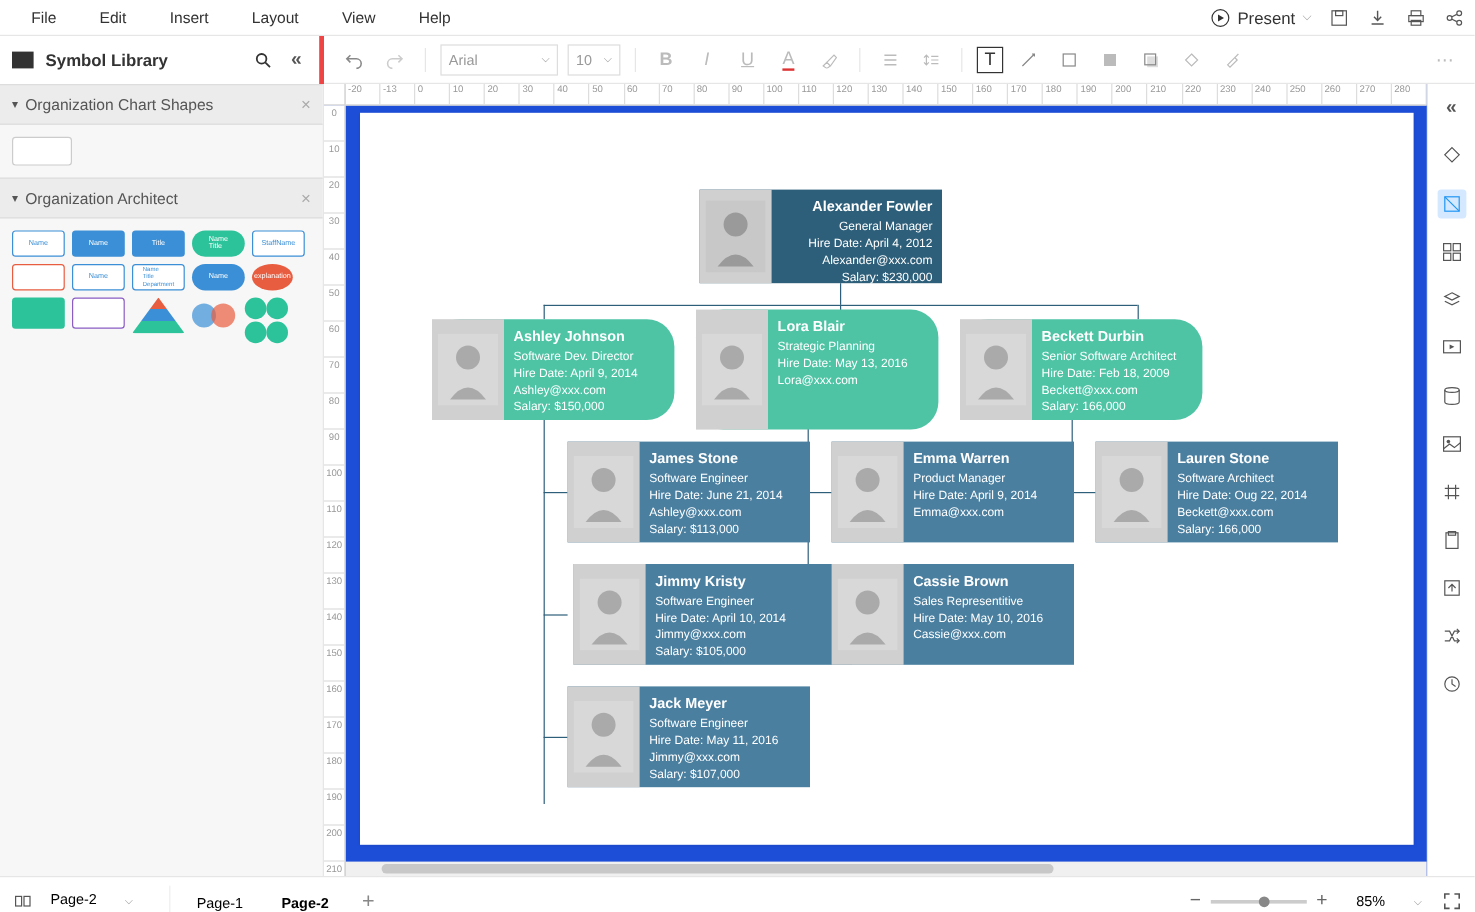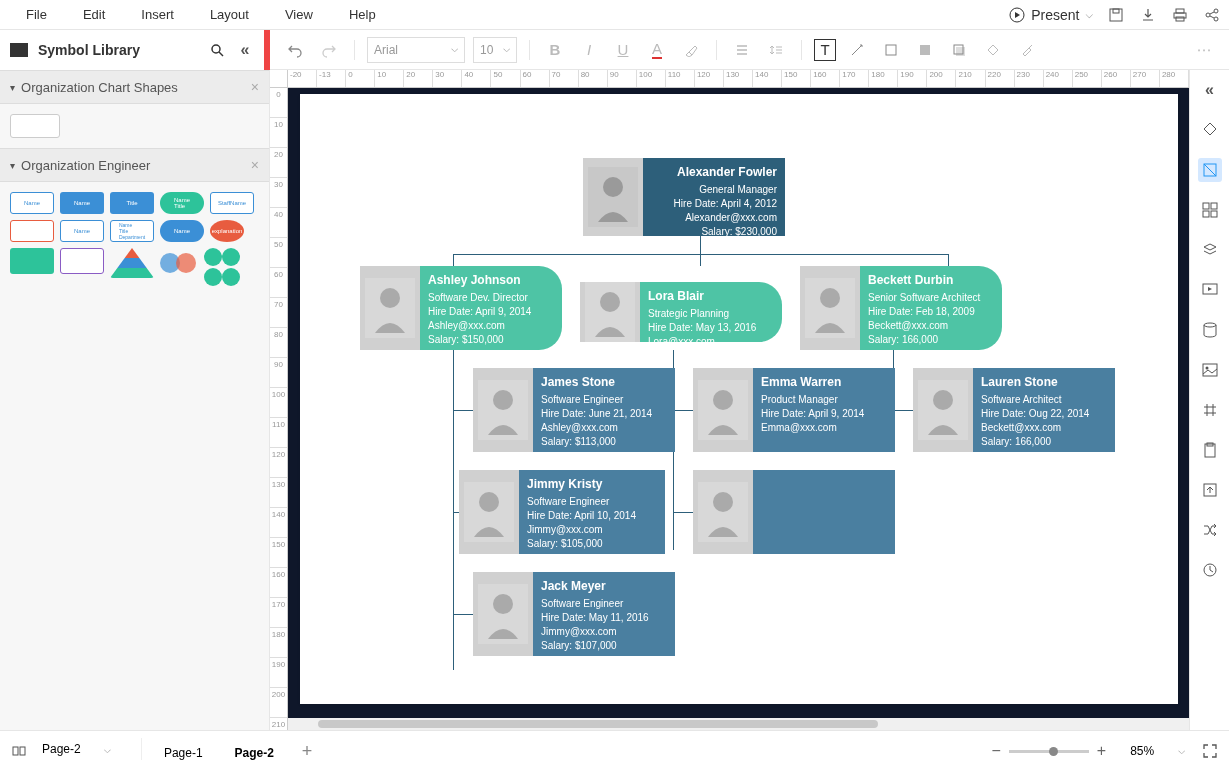--- a/index.html
+++ b/index.html
@@ -7,41 +7,41 @@
 
 
 .menubar { height: 30px; display: flex; align-items: center; padding: 0 8px; border-bottom: 1px solid #e6e6e6; }
 .menubar .menu-item { padding: 0 18px; font-size: 13px; color: #333; cursor: pointer; }
 .menubar .right { margin-left: auto; display: flex; align-items: center; gap: 14px; }
 .present-btn { display: flex; align-items: center; gap: 6px; font-size: 14px; color: #333; cursor: pointer; }
 .icon-btn { width: 18px; height: 18px; display: flex; align-items: center; justify-content: center; cursor: pointer; color: #555; }
 
 
 .row2 { display: flex; height: 40px; }
-.sidebar-header { width: 270px; display: flex; align-items: center; padding: 0 10px; gap: 10px; border-right: 6px solid #ef4444; }
+.sidebar-header { width: 270px; display: flex; align-items: center; padding: 0 10px; gap: 10px; border-right: 4px solid #ef4444; }
 .sidebar-header .lib-icon { width: 18px; height: 14px; background: #333; position: relative; }
 .sidebar-header .title { font-weight: bold; font-size: 14px; color: #333; flex: 1; }
 .toolbar { flex: 1; display: flex; align-items: center; padding: 0 12px; gap: 8px; border-bottom: 1px solid #e6e6e6; }
 .tb-btn { width: 26px; height: 26px; display: flex; align-items: center; justify-content: center; color: #bbb; cursor: pointer; font-size: 15px; }
 .tb-btn.active { color: #333; }
 .tb-sep { width: 1px; height: 20px; background: #e6e6e6; margin: 0 4px; }
 .font-select { width: 98px; height: 26px; border: 1px solid #ddd; font-size: 12px; padding: 0 6px; color: #999; display: flex; align-items: center; justify-content: space-between; }
 .size-select { width: 44px; height: 26px; border: 1px solid #ddd; font-size: 12px; padding: 0 6px; color: #999; display: flex; align-items: center; justify-content: space-between; }
 .more-btn { margin-left: auto; }
 
 
 .main { display: flex; height: 660px; }
 .sidebar { width: 270px; background: #f7f7f7; border-right: 1px solid #e6e6e6; overflow-y: auto; }
 .section-header { display: flex; align-items: center; background: #ececec; padding: 8px 10px; font-size: 13px; color: #555; border-top: 1px solid #ddd; border-bottom: 1px solid #ddd; }
 .section-header .chev { margin-right: 6px; font-size: 10px; }
 .section-header .close-x { margin-left: auto; color: #aaa; font-size: 14px; }
 .section-body { padding: 10px; display: flex; flex-wrap: wrap; gap: 6px; }
 .shape-thumb { width: 44px; height: 22px; border-radius: 3px; display: flex; align-items: center; justify-content: center; font-size: 6px; color: #fff; }
 
-.canvas-wrap { flex: 1; position: relative; background: #0f172a; overflow: hidden; }
+.canvas-wrap { flex: 1; position: relative; background: #1d4ed8; overflow: hidden; }
 .ruler-h { position: absolute; top: 0; left: 18px; right: 0; height: 18px; background: #fff; border-bottom: 1px solid #ccc; font-size: 8px; color: #999; display: flex; }
 .ruler-h .tick { width: 30px; border-right: 1px solid #ddd; padding-left: 2px; }
 .ruler-v { position: absolute; top: 18px; left: 0; width: 18px; bottom: 0; background: #fff; border-right: 1px solid #ccc; font-size: 8px; color: #999; }
 .ruler-v .tick { height: 30px; border-bottom: 1px solid #ddd; padding-top: 2px; text-align: center; }
 .ruler-corner { position: absolute; top: 0; left: 0; width: 18px; height: 18px; background: #fff; border-right: 1px solid #ccc; border-bottom: 1px solid #ccc; }
 .canvas { position: absolute; top: 24px; left: 30px; width: 878px; height: 610px; background: #fff; box-shadow: 0 1px 3px rgba(0,0,0,0.1); }
 
 
 .card { position: absolute; display: flex; color: #fff; font-size: 10px; }
 .card .photo { width: 60px; background: #d0d0d0; display: flex; align-items: center; justify-content: center; }
@@ -225,21 +225,21 @@
     <div class="section-header">
       <span class="chev">▾</span>
       <span>Organization Chart Shapes</span>
       <span class="close-x">×</span>
     </div>
     <div class="section-body">
       <div class="shape-thumb" style="width:50px;height:24px;background:#fff;border:1px solid #ccc"></div>
     </div>
     <div class="section-header">
       <span class="chev">▾</span>
-      <span>Organization Engineer</span>
+      <span>Organization Architect</span>
       <span class="close-x">×</span>
     </div>
     <div class="section-body">
       <div class="shape-thumb" style="background:#fff;border:1px solid #3b8fd6;color:#3b8fd6">Name</div>
       <div class="shape-thumb" style="background:#3b8fd6">Name</div>
       <div class="shape-thumb" style="background:#3b8fd6">Title</div>
       <div class="shape-thumb" style="background:#2dc39a;border-radius:11px">Name<br>Title</div>
       <div class="shape-thumb" style="background:#fff;border:1px solid #3b8fd6;color:#3b8fd6">StaffName</div>
       <div class="shape-thumb" style="background:#fff;border:1px solid #e85c3f"></div>
       <div class="shape-thumb" style="background:#fff;border:1px solid #3b8fd6;color:#3b8fd6">Name</div>
@@ -365,21 +365,21 @@
             </svg>
           </div>
         <div class="info">
             <div class="name">Ashley Johnson</div>
             <div>Software Dev. Director</div>
             <div>Hire Date: April 9, 2014</div>
             <div>Ashley@xxx.com</div>
             <div>Salary: $150,000</div>
           </div>
       </div>
-      <div class="card teal" style="left:280px;top:188px;width:202px;height:60px">
+      <div class="card teal" style="left:280px;top:164px;width:202px;height:100px">
         <div class="photo">
             <svg viewBox="0 0 50 60">
               <rect width="50" height="60" fill="#d8d8d8"></rect>
               <circle cx="25" cy="20" r="10" fill="#aaa"></circle>
               <path d="M10 55 Q25 35 40 55 Z" fill="#aaa"></path>
             </svg>
           </div>
         <div class="info">
             <div class="name">Lora Blair</div>
             <div>Strategic Planning</div>
@@ -414,21 +414,21 @@
             </svg>
           </div>
         <div class="info">
             <div class="name">James Stone</div>
             <div>Software Engineer</div>
             <div>Hire Date: June 21, 2014</div>
             <div>Ashley@xxx.com</div>
             <div>Salary: $113,000</div>
           </div>
       </div>
-      <div class="card blue" style="left:159px;top:376px;width:206px;height:84px">
+      <div class="card blue" style="left:178px;top:376px;width:232px;height:84px">
         <div class="photo">
             <svg viewBox="0 0 50 60">
               <rect width="50" height="60" fill="#d8d8d8"></rect>
               <circle cx="25" cy="20" r="10" fill="#aaa"></circle>
               <path d="M10 55 Q25 35 40 55 Z" fill="#aaa"></path>
             </svg>
           </div>
         <div class="info">
             <div class="name">Jimmy Kristy</div>
             <div>Software Engineer</div>
@@ -470,20 +470,27 @@
             <div></div>
           </div>
       </div>
       <div class="card blue" style="left:393px;top:376px;width:202px;height:84px">
         <div class="photo">
             <svg viewBox="0 0 50 60">
               <rect width="50" height="60" fill="#d8d8d8"></rect>
               <circle cx="25" cy="20" r="10" fill="#aaa"></circle>
               <path d="M10 55 Q25 35 40 55 Z" fill="#aaa"></path>
             </svg>
+          </div>
+        <div class="info">
+            <div class="name">Cassie Brown</div>
+            <div>Sales Representitive</div>
+            <div>Hire Date: May 10, 2016</div>
+            <div>Cassie@xxx.com</div>
+            <div></div>
           </div>
       </div>
 
       <div class="card blue" style="left:613px;top:274px;width:202px;height:84px">
         <div class="photo">
             <svg viewBox="0 0 50 60">
               <rect width="50" height="60" fill="#d8d8d8"></rect>
               <circle cx="25" cy="20" r="10" fill="#aaa"></circle>
               <path d="M10 55 Q25 35 40 55 Z" fill="#aaa"></path>
             </svg>

